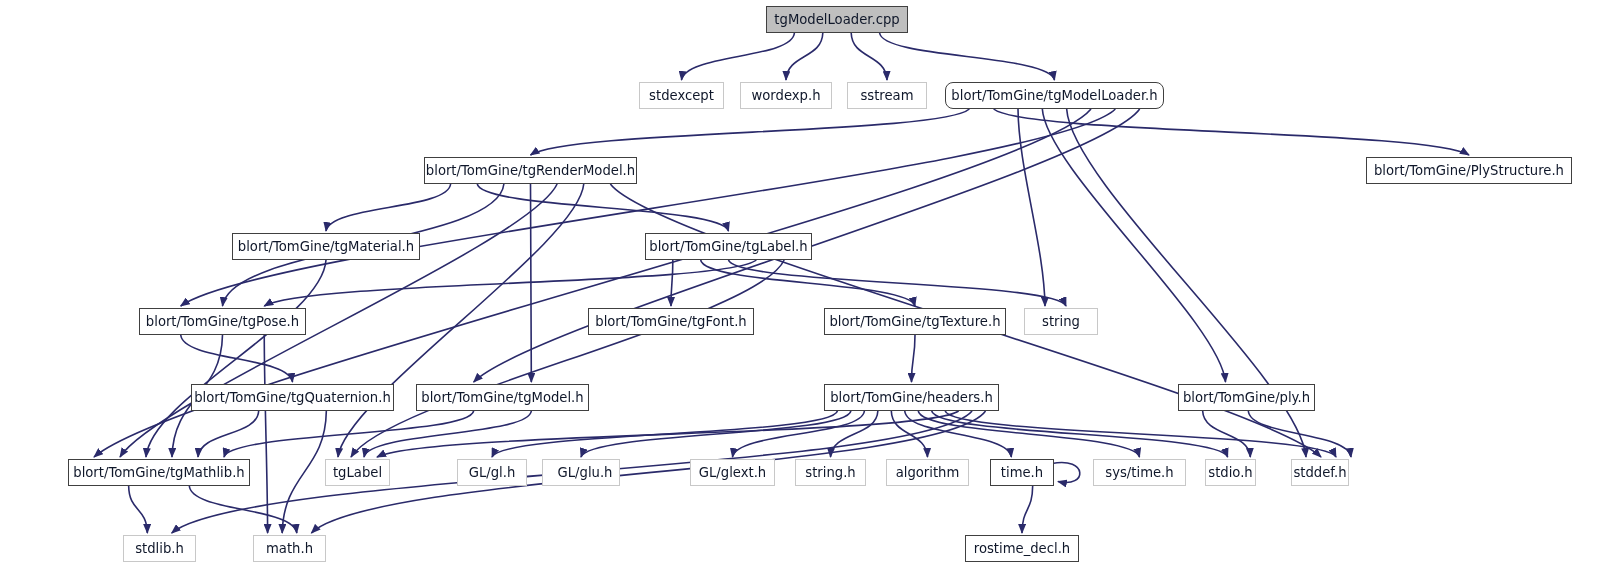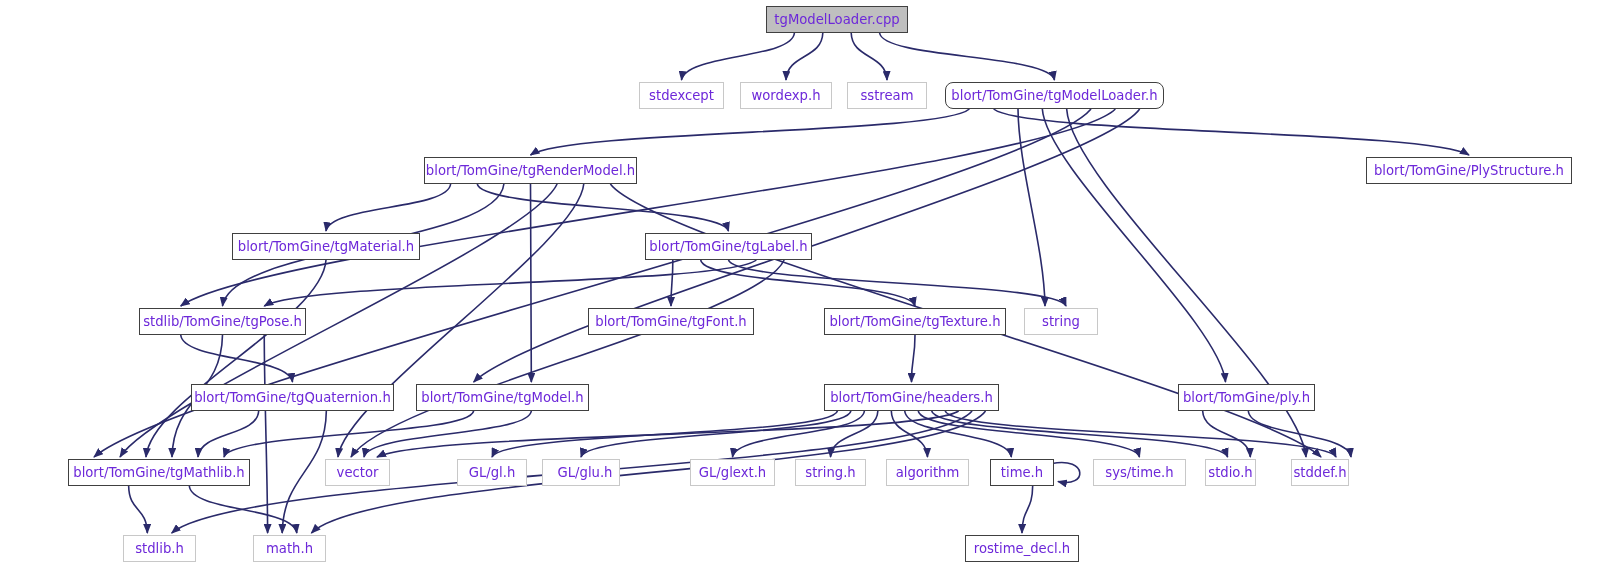--- a/index.html
+++ b/index.html
@@ -1,21 +1,21 @@
 <!DOCTYPE html>
 <html><head>
 <meta charset="utf-8">
 <style>
   html,body{margin:0;padding:0;background:#ffffff;}
   #stage{position:relative;width:1605px;height:581px;background:#ffffff;
          font-family:"DejaVu Sans","Liberation Sans",sans-serif;overflow:hidden;}
   #edges{position:absolute;left:0;top:0;width:1605px;height:581px;}
   .node{position:absolute;box-sizing:border-box;display:flex;align-items:center;
         justify-content:center;white-space:nowrap;height:27px;font-size:13.2px;
-        color:#6d28d9;letter-spacing:0px;}
+        color:#0f172a;letter-spacing:0px;}
   .node.sys{border:1px solid #c8c8c8;background:#ffffff;}
   .node.usr{border:1px solid #404040;background:#ffffff;}
   .node.root{border:1px solid #404040;background:#bfbfbf;}
   .node span{pointer-events:none;}
 </style>
 </head>
 <body>
 
 <div id="stage">
   <svg id="edges" viewBox="0 0 1605 581" xmlns="http://www.w3.org/2000/svg">
@@ -100,21 +100,21 @@
       <div class="node usr" style="left: 424px; top: 157px; width: 213px;">
         <span>blort/TomGine/tgRenderModel.h</span>
       </div>
       <div class="node usr" style="left: 232px; top: 233px; width: 188px;">
         <span>blort/TomGine/tgMaterial.h</span>
       </div>
       <div class="node usr" style="left: 645px; top: 233px; width: 167px;">
         <span>blort/TomGine/tgLabel.h</span>
       </div>
       <div class="node usr" style="left: 139px; top: 308px; width: 167px;">
-        <span>stdlib/TomGine/tgPose.h</span>
+        <span>blort/TomGine/tgPose.h</span>
       </div>
       <div class="node usr" style="left: 588px; top: 308px; width: 166px;">
         <span>blort/TomGine/tgFont.h</span>
       </div>
       <div class="node usr" style="left: 824px; top: 308px; width: 182px;">
         <span>blort/TomGine/tgTexture.h</span>
       </div>
       <div class="node sys" style="left: 1024px; top: 308px; width: 74px; text-align: center;">
         <span>string</span>
       </div>
@@ -127,21 +127,21 @@
       <div class="node usr" style="left: 824px; top: 384px; width: 175px;">
         <span>blort/TomGine/headers.h</span>
       </div>
       <div class="node usr" style="left: 1157px; top: 384px; width: 137px; margin-left: 21px;">
         <span>blort/TomGine/ply.h</span>
       </div>
       <div class="node usr" style="left: 68px; top: 459px; width: 182px;">
         <span>blort/TomGine/tgMathlib.h</span>
       </div>
       <div class="node sys" style="left: 325px; top: 459px; width: 65px;">
-        <span>vector</span>
+        <span>tgLabel</span>
       </div>
       <div class="node sys" style="left: 457px; top: 459px; width: 70px;">
         <span>GL/gl.h</span>
       </div>
       <div class="node sys" style="left: 542px; top: 459px; width: 78px; padding-left: 8px;">
         <span>GL/glu.h</span>
       </div>
       <div class="node sys" style="left: 690px; top: 459px; width: 85px;">
         <span>GL/glext.h</span>
       </div>

